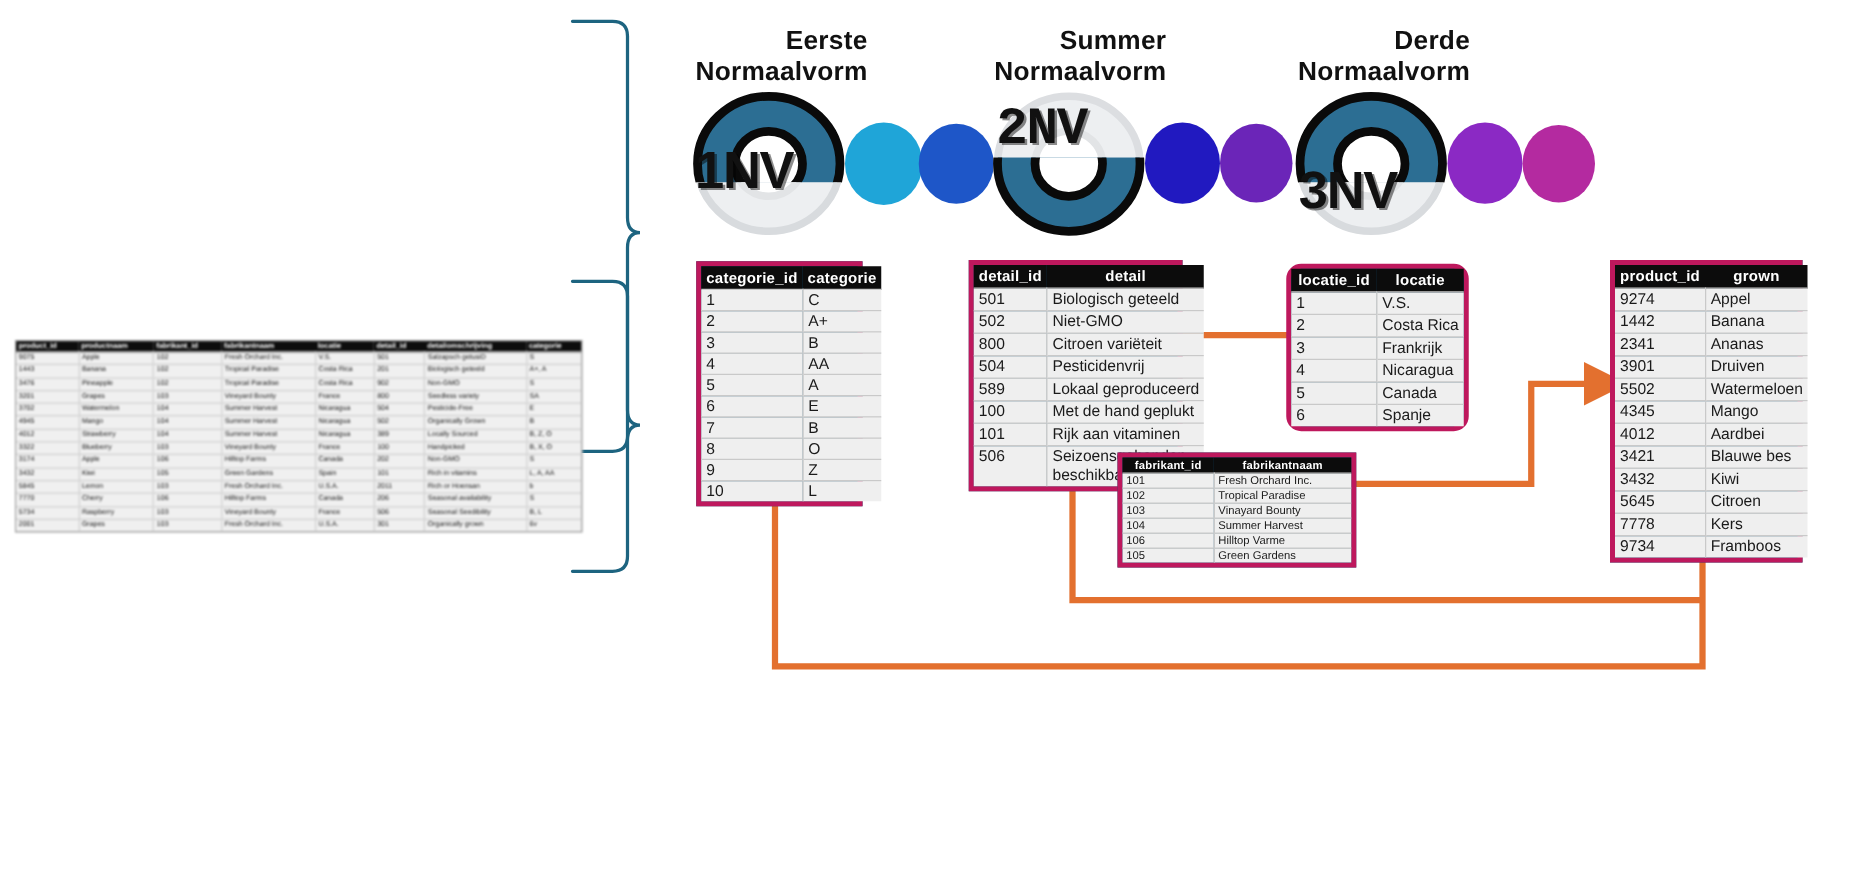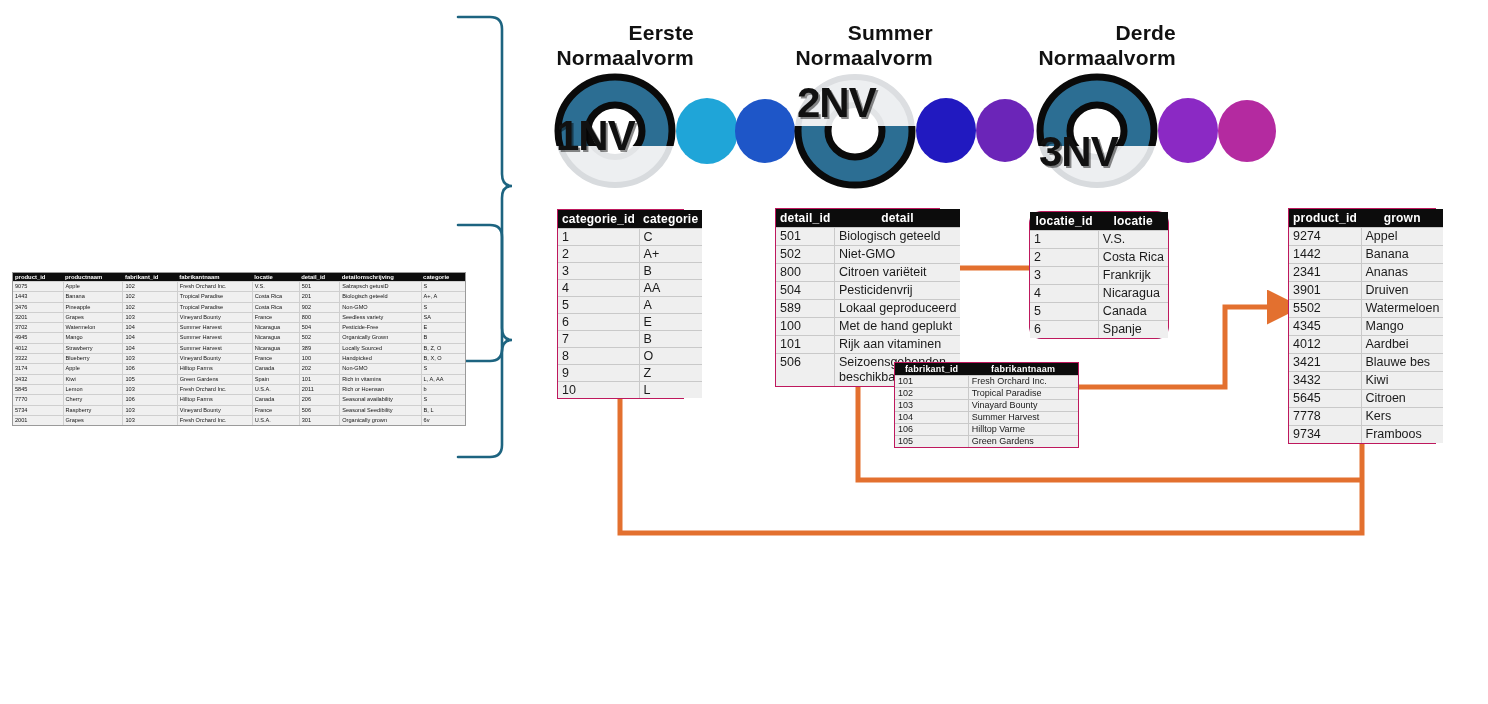--- a/index.html
+++ b/index.html
@@ -9,21 +9,21 @@
   
   .nf-title{position:absolute;text-align:right;font-weight:bold;font-size:21px;line-height:25px;color:#111;letter-spacing:.2px;}
   .donut{position:absolute;}
   .ell{position:absolute;border-radius:50%;}
   .nf-label{position:absolute;font-weight:bold;font-size:42px;color:#111;text-shadow:2px 2px 0 rgba(0,0,0,.45);letter-spacing:-1px;}
 
   
   .onf{position:absolute;font-weight:bold;font-size:47px;color:#111;text-shadow:3px 3px 1px rgba(0,0,0,.35);}
 
   
-  .tbl{position:absolute;border:1px solid #be185d;background:#0c4a6e;border-collapse:collapse;}
+  .tbl{position:absolute;border:4px solid #be185d;background:#0c4a6e;border-collapse:collapse;}
   .tbl table{border-collapse:collapse;width:100%;}
   .tbl th{background:#0c0c0c;color:#ffffff;font-weight:bold;text-align:center;padding:2px 4px;letter-spacing:.2px;}
   .tbl td{background:#efefef;color:#1a1a1a;padding:1px 4px;border-top:1px solid #c9c9c9;border-right:1px solid #c9c9c9;vertical-align:top;white-space:nowrap;}
   .tbl td:last-child{border-right:none;}
 
   .t-cat{left:557px;top:209px;width:125px;font-size:12.5px;}
   .t-cat th{font-size:12px;}
   .t-cat td{height:14px;line-height:14px;}
   .t-cat col.c1{width:48%}.t-cat col.c2{width:52%}
 
@@ -123,21 +123,21 @@
       </defs>
     <g clip-path="url(#clipTop2)">
       <ellipse cx="62" cy="59" rx="57" ry="54" fill="#EDEFF1" stroke="#DCDEE1" stroke-width="6"></ellipse>
       <ellipse cx="62" cy="59" rx="27" ry="26" fill="#ffffff" stroke="#E2E4E6" stroke-width="6"></ellipse>
     </g>
     <g clip-path="url(#clipBot2)">
       <ellipse cx="62" cy="59" rx="57" ry="54" fill="#2C6E93" stroke="#0A0A0A" stroke-width="7"></ellipse>
       <ellipse cx="62" cy="59" rx="27" ry="26" fill="#ffffff" stroke="#0A0A0A" stroke-width="7"></ellipse>
     </g>
   </svg>
-  <div class="nf-label" style="left:797px;top:79px;">2NV</div>
+  <div class="nf-label" style="left:797px;top:79px;font-family:Liberation Mono, monospace;">2NV</div>
 
   <div class="ell" style="left:916px;top:98px;width:60px;height:65px;background:#2119C0;"></div>
   <div class="ell" style="left:976px;top:99px;width:58px;height:63px;background:#6B25B8;"></div>
 
   <svg class="donut" style="left:1035px;top:72px;" width="124" height="118" viewBox="0 0 124 118">
     <defs>
         <clipPath id="clipTop3">
           <rect x="0" y="0" width="124" height="74"></rect>
         </clipPath>
           <clipPath id="clipBot3">

